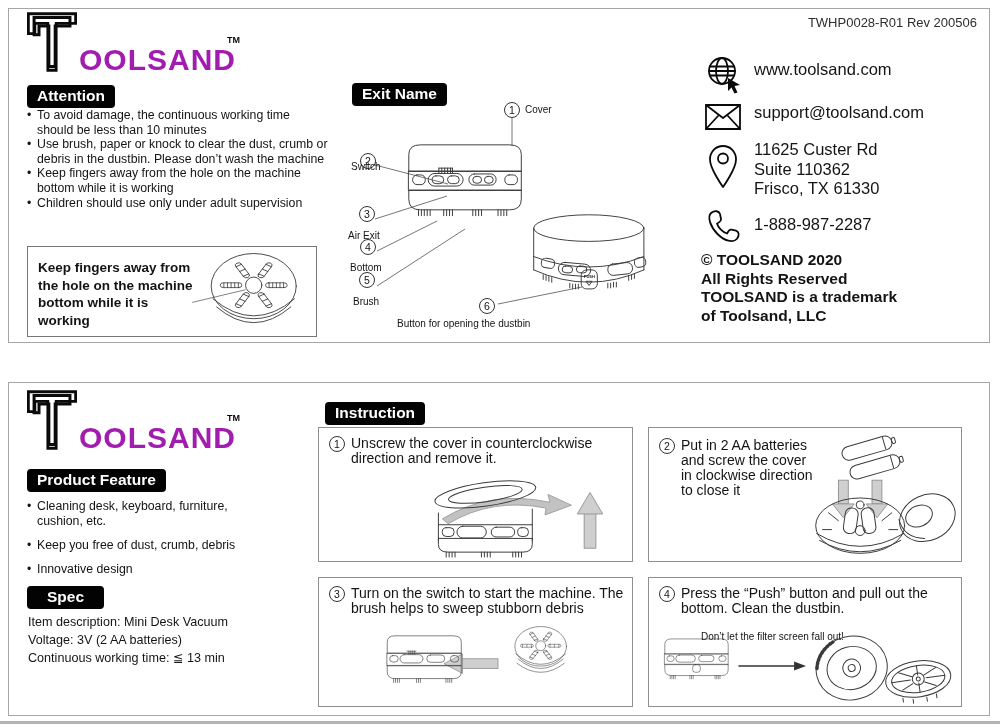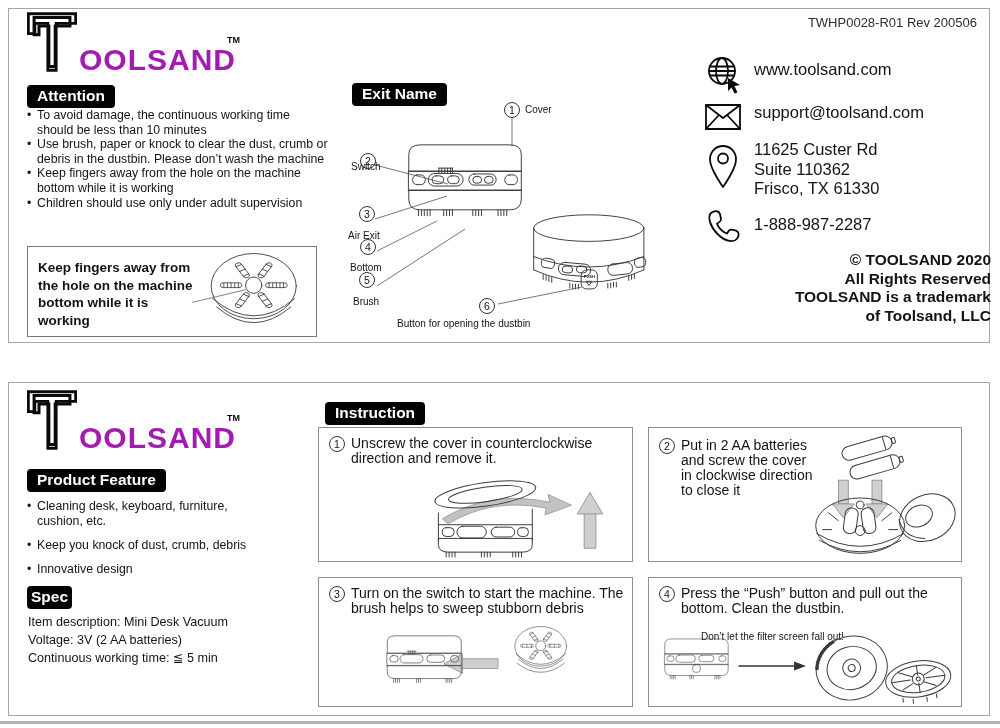--- a/index.html
+++ b/index.html
@@ -29,21 +29,21 @@
 
   .warning-box{position:absolute;left:18px;top:237px;width:290px;height:91px;border:1.4px solid #777}
   .warning-text{position:absolute;left:10px;top:12px;width:155px;font-size:13.5px;font-weight:700;line-height:17.5px}
 
   .cnum{display:inline-flex;align-items:center;justify-content:center;width:16px;height:16px;min-width:16px;border:1px solid #333;border-radius:50%;font-size:10.5px;line-height:1;background:#fff}
   .plabel{position:absolute;font-size:10px;white-space:nowrap}
   .pnum{position:absolute}
 
   .contact-text{position:absolute;font-size:16.5px;font-weight:400;white-space:nowrap}
   .addr{line-height:19.5px}
-  .copyright{position:absolute;left:692px;top:242px;width:290px;text-align:right;font-size:15.5px;font-weight:700;line-height:18.5px}
+  .copyright{position:absolute;left:692px;top:242px;width:290px;text-align:left;font-size:15.5px;font-weight:700;line-height:18.5px}
   .cicon{position:absolute}
 
   .spec-lines{position:absolute;left:19px;top:230px;font-size:12.6px;line-height:18.2px}
 
   .stepbox{position:absolute;border:1px solid #8f8f8f;background:#fff}
   .sb1{left:309px;top:44px;width:315px;height:135px}
   .sb2{left:639px;top:44px;width:314px;height:135px}
   .sb3{left:309px;top:194px;width:315px;height:130px}
   .sb4{left:639px;top:194px;width:314px;height:130px}
   .step-head{position:absolute;left:10px;top:8px;display:flex;gap:6px;align-items:flex-start}
@@ -231,29 +231,29 @@
         <path class="tpath" d="M1.5,1.5 H52.5 V12 H31.5 V62.5 H22.5 V12 H8.5 V23 H1.5 Z"></path>
         <path class="tpath" d="M1.5,1.5 H52.5 V12 H31.5 V62.5 H22.5 V12 H8.5 V23 H1.5 Z" transform="translate(6.5,4.2) scale(0.76,0.87)" vector-effect="non-scaling-stroke"></path>
       </svg>
       <span class="wordmark">OOLSAND</span>
       <span class="tmmark">TM</span>
     </div>
 
     <div class="badge" style="left:18px;top:86px">Product Feature</div>
     <ul class="bullets pf-bullets" style="left:18px;top:116px;width:235px">
       <li>Cleaning desk, keyboard, furniture, cushion, etc.</li>
-      <li>Keep you knock of dust, crumb, debris</li>
+      <li>Keep you free of dust, crumb, debris</li>
       <li>Innovative  design</li>
     </ul>
 
-    <div class="badge" style="left:18px;top:203px;padding:1px 4px 3px">Spec</div>
+    <div class="badge" style="left:18px;top:203px;padding:1px 20px 3px">Spec</div>
     <div class="spec-lines">
       <div>Item description: Mini Desk Vacuum</div>
       <div>Voltage: 3V (2 AA batteries)</div>
-      <div>Continuous working time: ≦ 5 min</div>
+      <div>Continuous working time: ≦ 13 min</div>
     </div>
 
     <div class="badge" style="left:316px;top:19px">Instruction</div>
 
     <div class="stepbox sb1">
       <div class="step-head">
         <span class="cnum">1</span>
         <span class="step-text" style="width:282px">Unscrew the cover in counterclockwise direction and remove it.</span>
       </div>
       <svg class="ill" style="left:66px;top:40px" width="232" height="90" viewBox="0 0 232 92">

